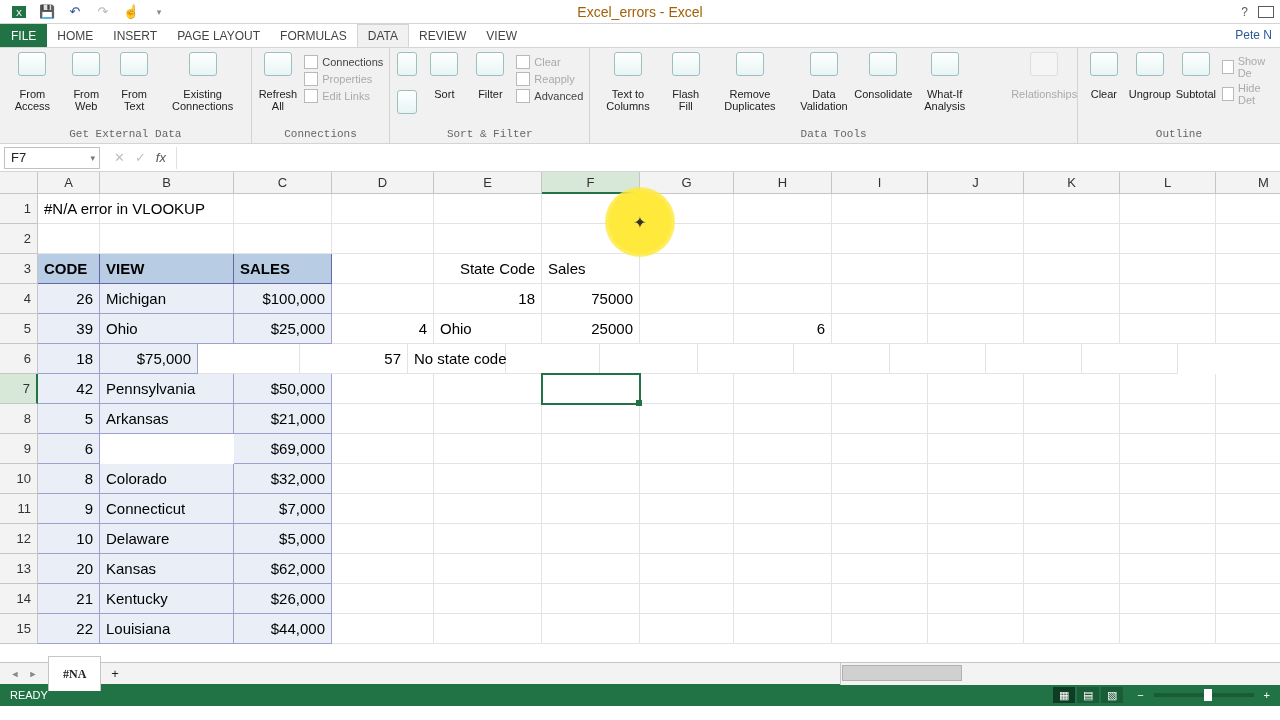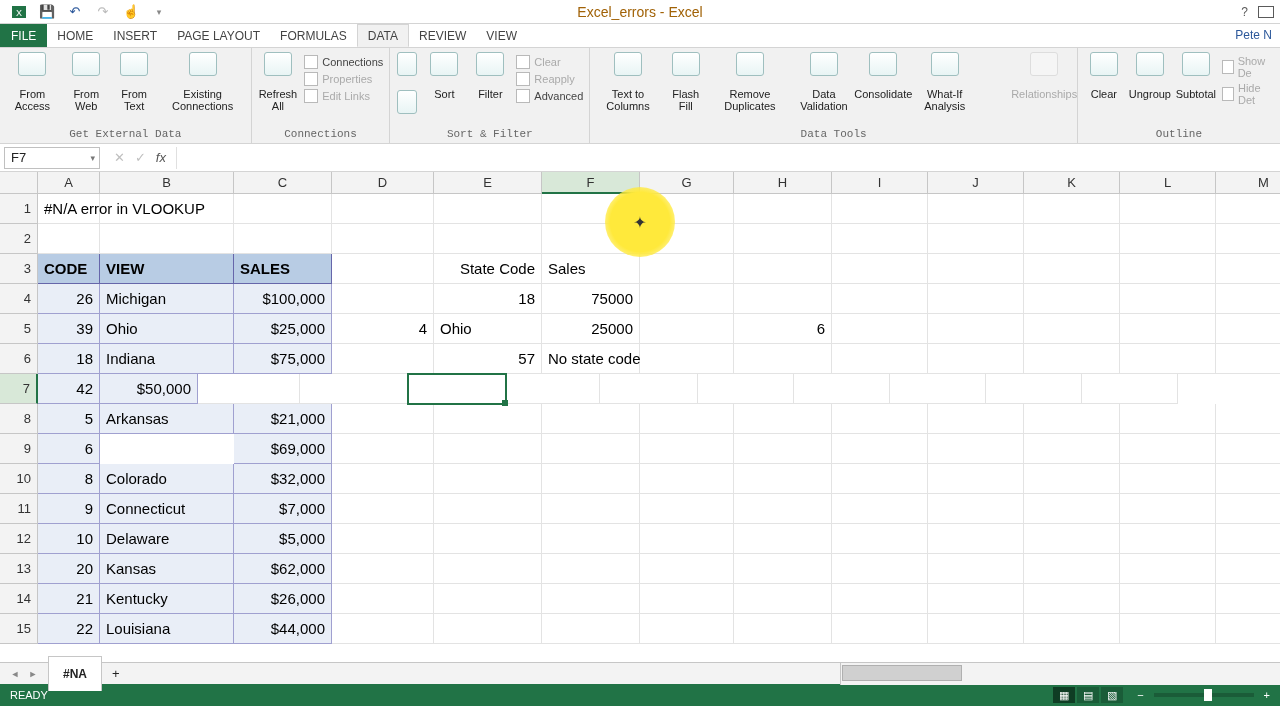--- a/index.html
+++ b/index.html
@@ -58,21 +58,21 @@
   .cell.tdata { background: #e9eef7; border-right: 1px solid #a0a0d0; border-bottom: 1px solid #a0a0d0; }
   .selcell { outline: 2px solid #217346; outline-offset: -1px; position: relative; }
   .selcell::after { content: ""; position: absolute; right: -3px; bottom: -3px; width: 6px; height: 6px; background: #217346; }
   .highlight { position: absolute; width: 70px; height: 70px; border-radius: 50%; background: radial-gradient(circle, #ffe93b 0%, #ffe93b 60%, rgba(255,233,59,0) 100%); z-index: 50; pointer-events: none; display:flex;align-items:center;justify-content:center;}
   .highlight .cross { font-size: 16px; color: #333; }
 
   
   .sheettabs { height: 22px; border-top: 1px solid #c6c6c6; display: flex; align-items: center; background: #f3f3f3; position: relative; }
   .sheettabs .nav { display: flex; gap: 0; padding: 0 6px; }
   .sheettabs .navb { width: 18px; height: 18px; display: flex; align-items: center; justify-content: center; font-size: 9px; color: #888; }
-  .stab { padding: 17px 14px; height: 14px; display: flex; align-items: center; background: #fff; border: 1px solid #c6c6c6; border-bottom: none; font-size: 12px; font-weight: bold; }
+  .stab { padding: 17px 14px; height: 14px; display: flex; align-items: center; background: #fff; border: 1px solid #c6c6c6; border-bottom: none; font-size: 12px; font-weight: bold; font-family: Liberation Serif, serif; }
   .hscroll { position: absolute; right: 0; top: 0; width: 440px; height: 22px; background: #f3f3f3; border-left: 1px solid #c6c6c6; }
   .hscroll .thumb { position:absolute; left:1px; top:2px; width:120px; height:16px; background:#d0d0d0; border:1px solid #b0b0b0; }
 
   
   .status { height: 22px; background: #217346; color: #fff; display: flex; align-items: center; padding: 0 10px; font-size: 11px; justify-content: space-between; }
   .status .views { display:flex; align-items:center; gap:2px; }
   .status .vbtn { width:22px; height:16px; background:#1a5c38; display:flex;align-items:center;justify-content:center;}
   .status .vbtn.active { background:#0f3d24; }
   .status .zoom { display:flex;align-items:center;gap:10px;}
   .status .slider { width:100px; height:4px; background:#1a5c38; position:relative;}
@@ -368,35 +368,35 @@
         <div class="cell  r" style="width: 94px;"></div>
         <div class="cell  r" style="width: 98px;">6</div>
         <div class="cell  " style="width: 96px;"></div>
         <div class="cell  " style="width: 96px;"></div>
         <div class="cell  " style="width: 96px;"></div>
         <div class="cell  " style="width: 96px;"></div>
         <div class="cell  " style="width: 96px;"></div>
       </div>
       <div class="row">
         <div class="cell tdata r" style="width: 62px;">18</div>
-        <div class="cell tdata " style="width: 134px;">Indiana</div>
         <div class="cell tdata r" style="width: 98px;">$75,000</div>
         <div class="cell  r" style="width: 102px;"></div>
         <div class="cell  r" style="width: 108px;">57</div>
         <div class="cell  " style="width: 98px;">No state code</div>
         <div class="cell  r" style="width: 94px;"></div>
         <div class="cell  r" style="width: 98px;"></div>
         <div class="cell  " style="width: 96px;"></div>
         <div class="cell  " style="width: 96px;"></div>
         <div class="cell  " style="width: 96px;"></div>
         <div class="cell  " style="width: 96px;"></div>
         <div class="cell  " style="width: 96px;"></div>
       </div>
       <div class="row">
         <div class="cell tdata r" style="width: 62px;">42</div>
+        <div class="cell tdata " style="width: 134px;">Pennsylvania</div>
         <div class="cell tdata r" style="width: 98px;">$50,000</div>
         <div class="cell  " style="width: 102px;"></div>
         <div class="cell  " style="width: 108px;"></div>
         <div class="cell selcell" style="width: 98px;"></div>
         <div class="cell  " style="width: 94px;"></div>
         <div class="cell  " style="width: 98px;"></div>
         <div class="cell  " style="width: 96px;"></div>
         <div class="cell  " style="width: 96px;"></div>
         <div class="cell  " style="width: 96px;"></div>
         <div class="cell  " style="width: 96px;"></div>

